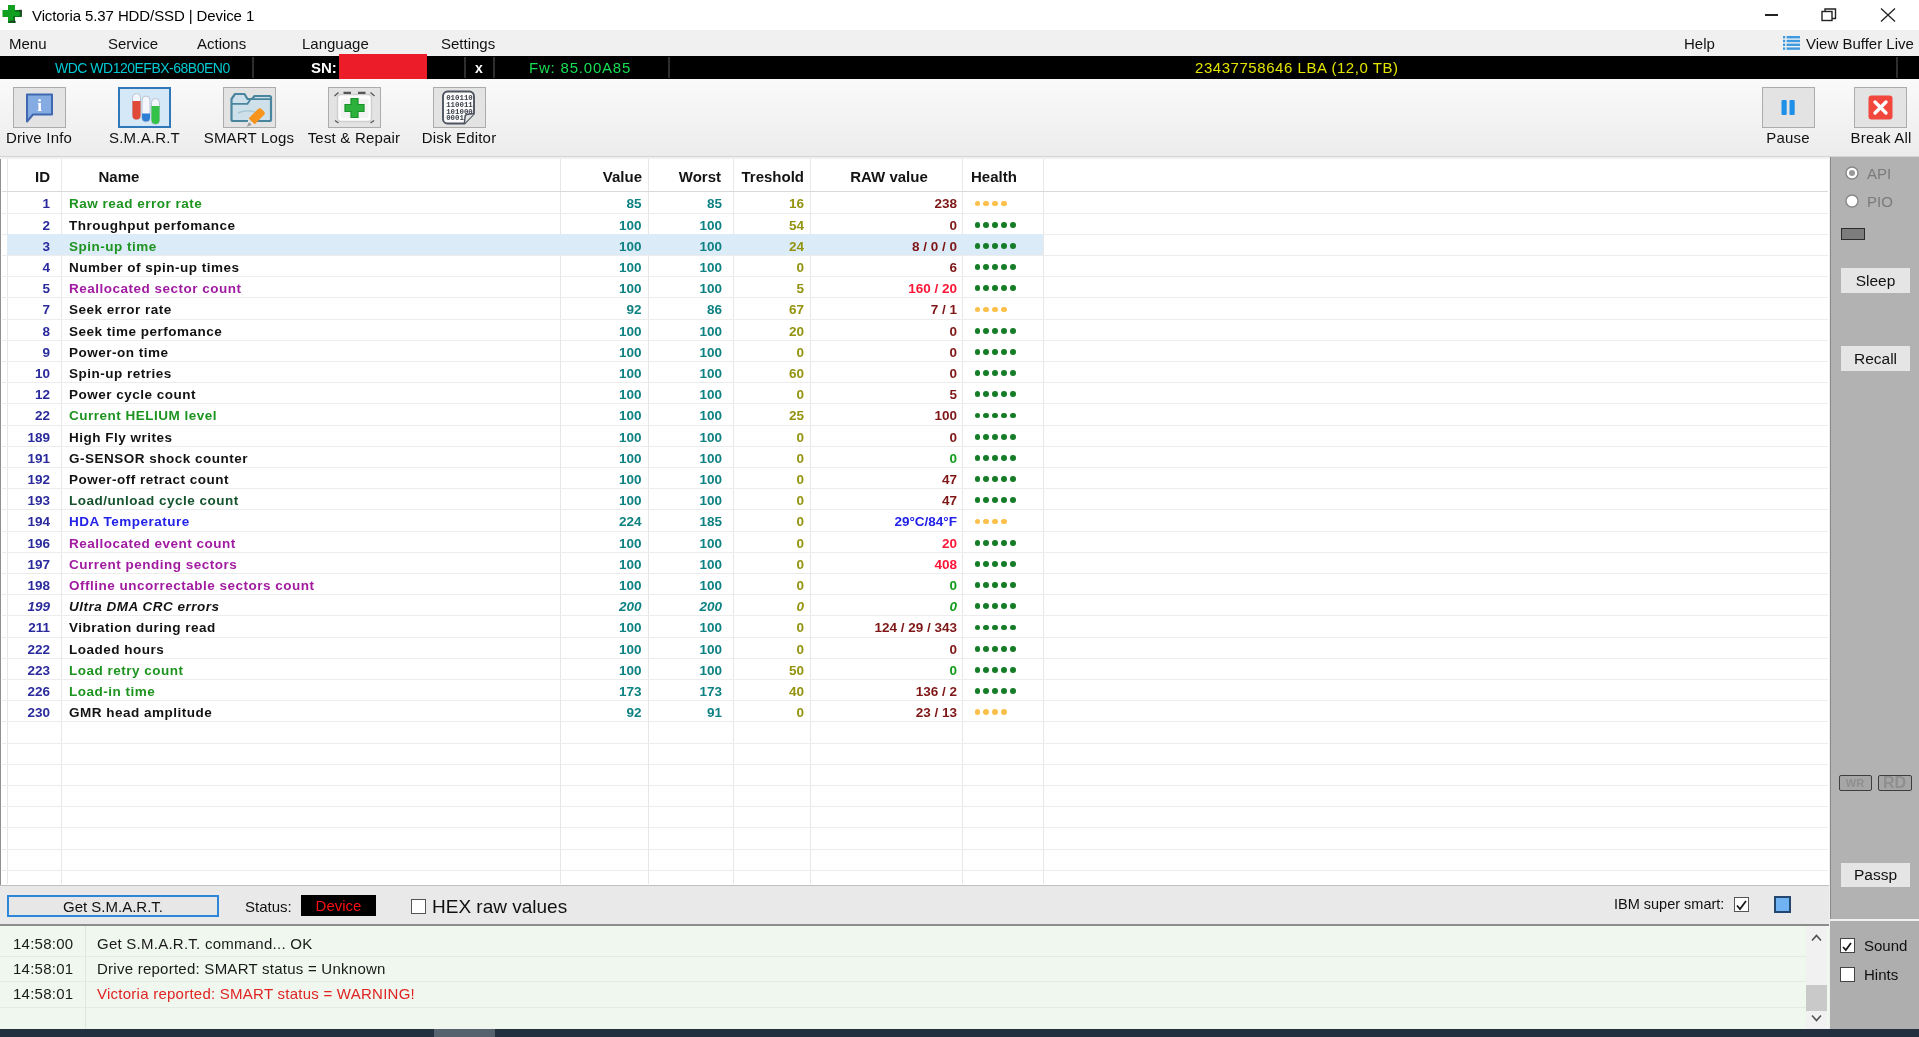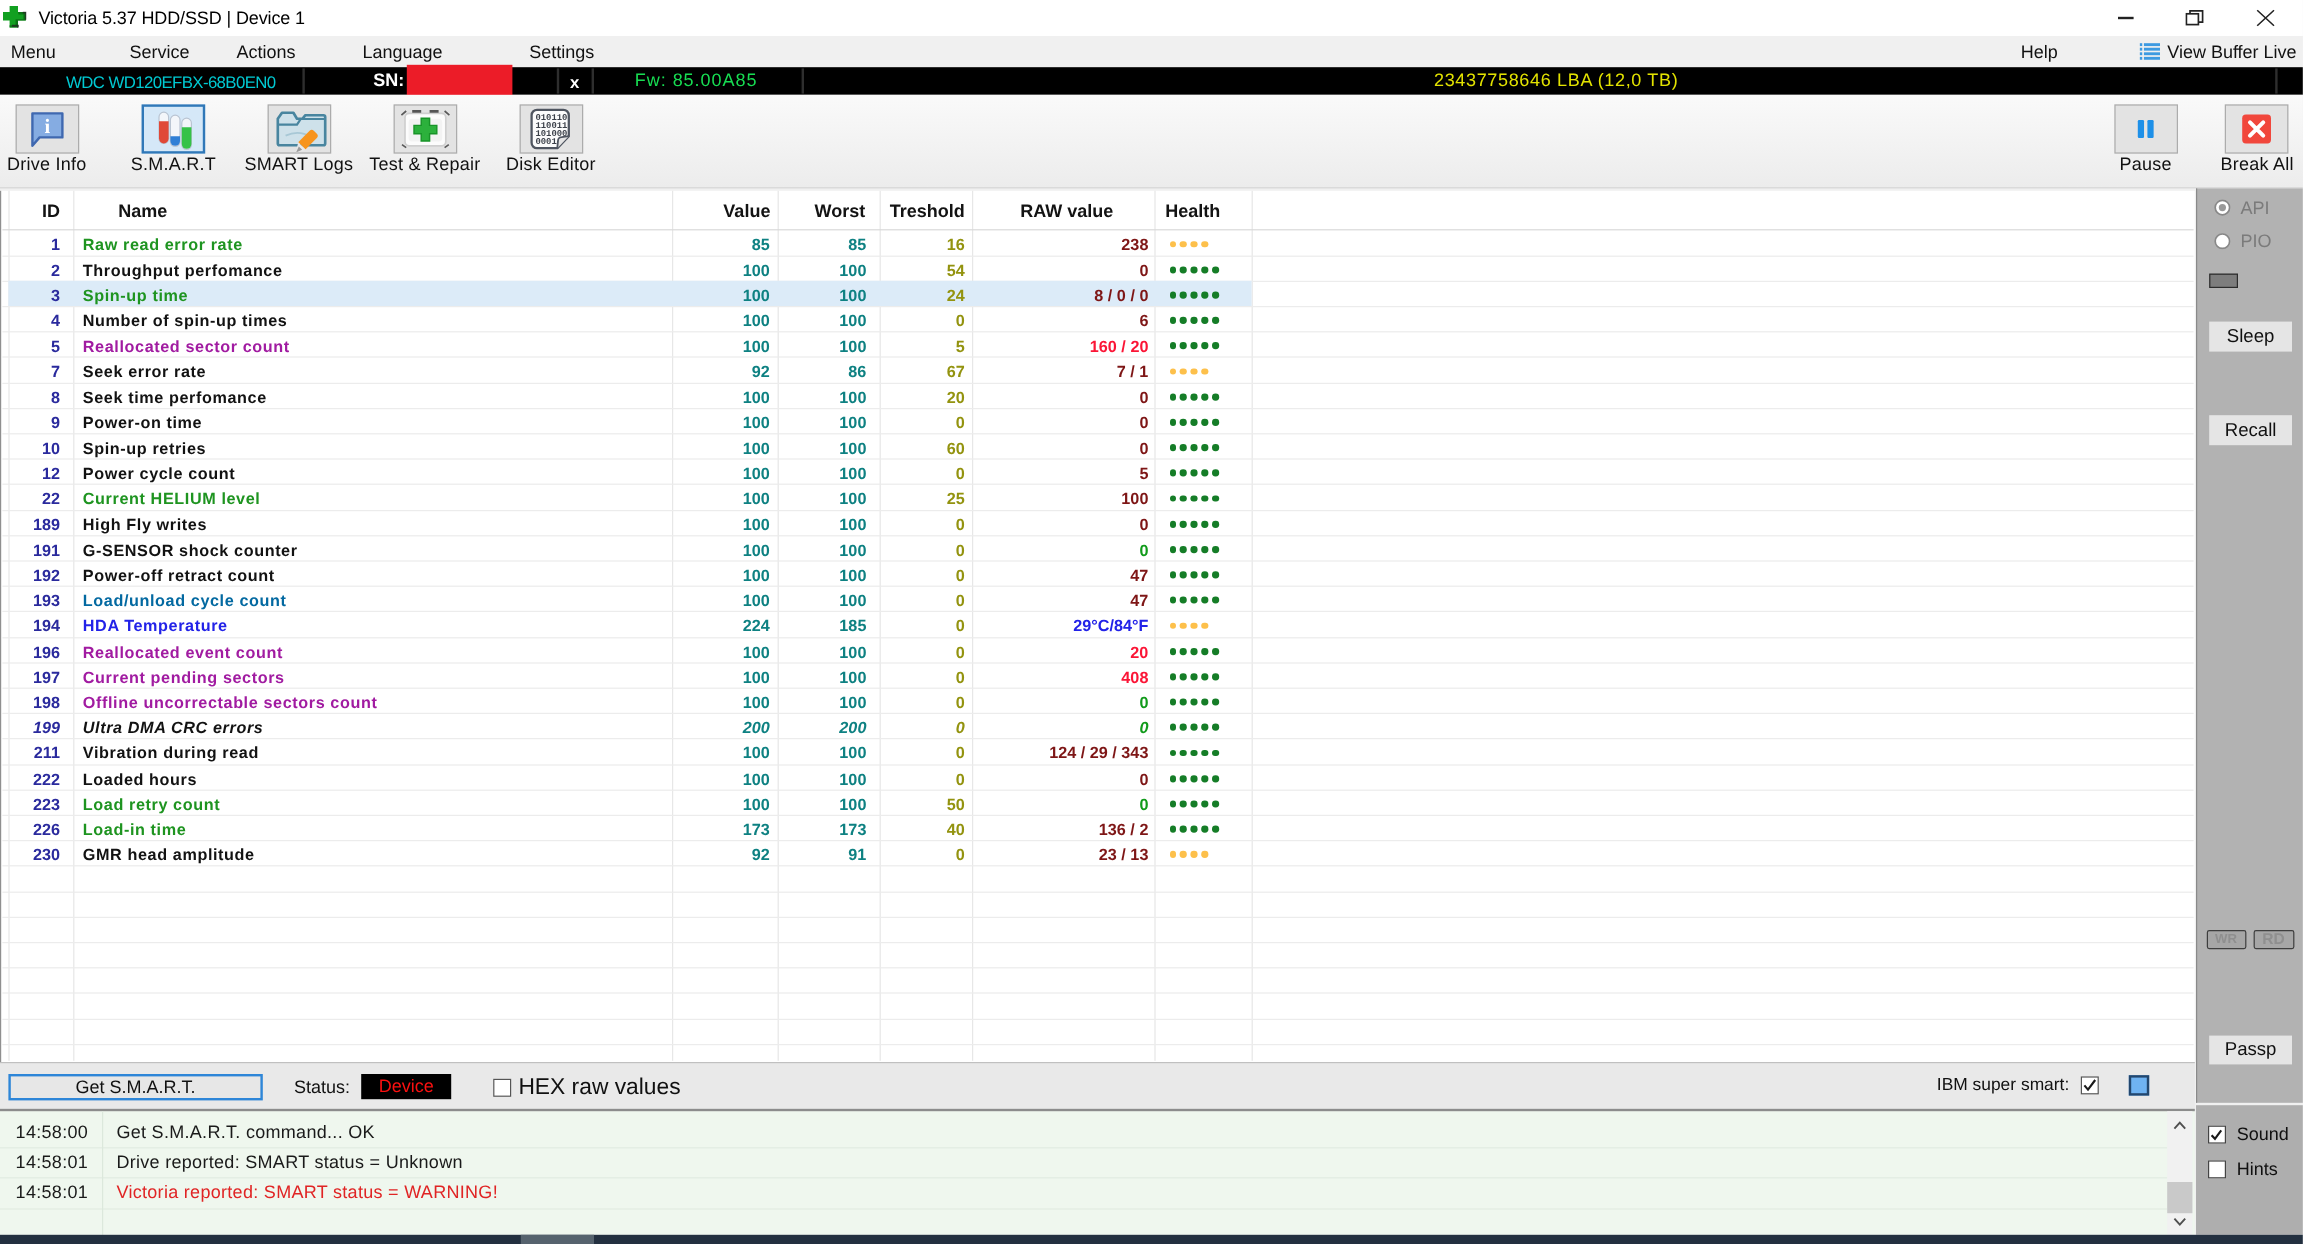--- a/index.html
+++ b/index.html
@@ -352,21 +352,21 @@
 <div class="c id">192</div>
 <div class="c nm" style="color:#121212;">Power-off retract count</div>
 <div class="c v1">100</div>
 <div class="c v2">100</div>
 <div class="c v3">0</div>
 <div class="c v4" style="color:#7e1616;">47</div>
 <div class="dots"><i style="background:#157d27;"></i><i style="background:#157d27;"></i><i style="background:#157d27;"></i><i style="background:#157d27;"></i><i style="background:#157d27;"></i></div>
 </div>
 <div class="tr" style="top:329.2px;">
 <div class="c id">193</div>
-<div class="c nm" style="color:#0369a1;">Load/unload cycle count</div>
+<div class="c nm" style="color:#14532d;">Load/unload cycle count</div>
 <div class="c v1">100</div>
 <div class="c v2">100</div>
 <div class="c v3">0</div>
 <div class="c v4" style="color:#7e1616;">47</div>
 <div class="dots"><i style="background:#157d27;"></i><i style="background:#157d27;"></i><i style="background:#157d27;"></i><i style="background:#157d27;"></i><i style="background:#157d27;"></i></div>
 </div>
 <div class="tr" style="top:350.4px;">
 <div class="c id">194</div>
 <div class="c nm" style="color:#2222e8;">HDA Temperature</div>
 <div class="c v1">224</div>
@@ -503,21 +503,21 @@
   </svg>
   <div class="abs" style="left:36px;top:8px;font-size:15px;color:#7b7b7b;">API</div>
   <svg class="abs" style="left:14px;top:36.5px;" width="14" height="14" viewBox="0 0 14 14">
     <circle cx="7" cy="7" r="6" fill="#fff" stroke="#888" stroke-width="1.4"></circle>
   </svg>
   <div class="abs" style="left:36px;top:35.5px;font-size:15px;color:#7b7b7b;">PIO</div>
   <div class="abs" style="left:10px;top:71px;width:24px;height:12px;background:#7d7d7d;border:1.6px solid #2c2c2c;"></div>
   <div class="sbtn" style="top:110.5px;height:25.5px;line-height:25px;">Sleep</div>
   <div class="sbtn" style="top:188.5px;height:25.5px;line-height:25px;">Recall</div>
   <div class="abs" style="left:7.5px;top:617.5px;width:33px;height:16.5px;background:#a6a6a6;border:1.6px solid #3e3e3e;border-radius:2px;text-align:center;line-height:14px;font-size:11px;font-weight:bold;color:#8f8f8f;">WR</div>
-  <div class="abs" style="left:46.5px;top:617.5px;width:34px;height:16.5px;background:#a6a6a6;border:1.6px solid #3e3e3e;border-radius:2px;text-align:center;line-height:14px;font-size:13px;font-weight:bold;color:#8f8f8f;">RD</div>
+  <div class="abs" style="left:46.5px;top:617.5px;width:34px;height:16.5px;background:#a6a6a6;border:1.6px solid #3e3e3e;border-radius:2px;text-align:center;line-height:14px;font-size:16px;font-weight:bold;color:#8f8f8f;">RD</div>
   <div class="sbtn" style="top:706px;height:24px;line-height:24px;">Passp</div>
 </div>
 <div id="side2">
   <div class="ck" style="left:9.5px;top:17px;border:1.8px solid #444;">
     <svg width="12" height="12" viewBox="0 0 12 12">
         <path d="M2 6 l2.8 3 L10 2" fill="none" stroke="#1a1a1a" stroke-width="1.8"></path>
       </svg>
   </div>
   <div class="abs" style="left:34px;top:16px;font-size:15px;color:#101010;">Sound</div>
   <div class="ck" style="left:9.5px;top:46px;border:1.8px solid #444;"></div>

